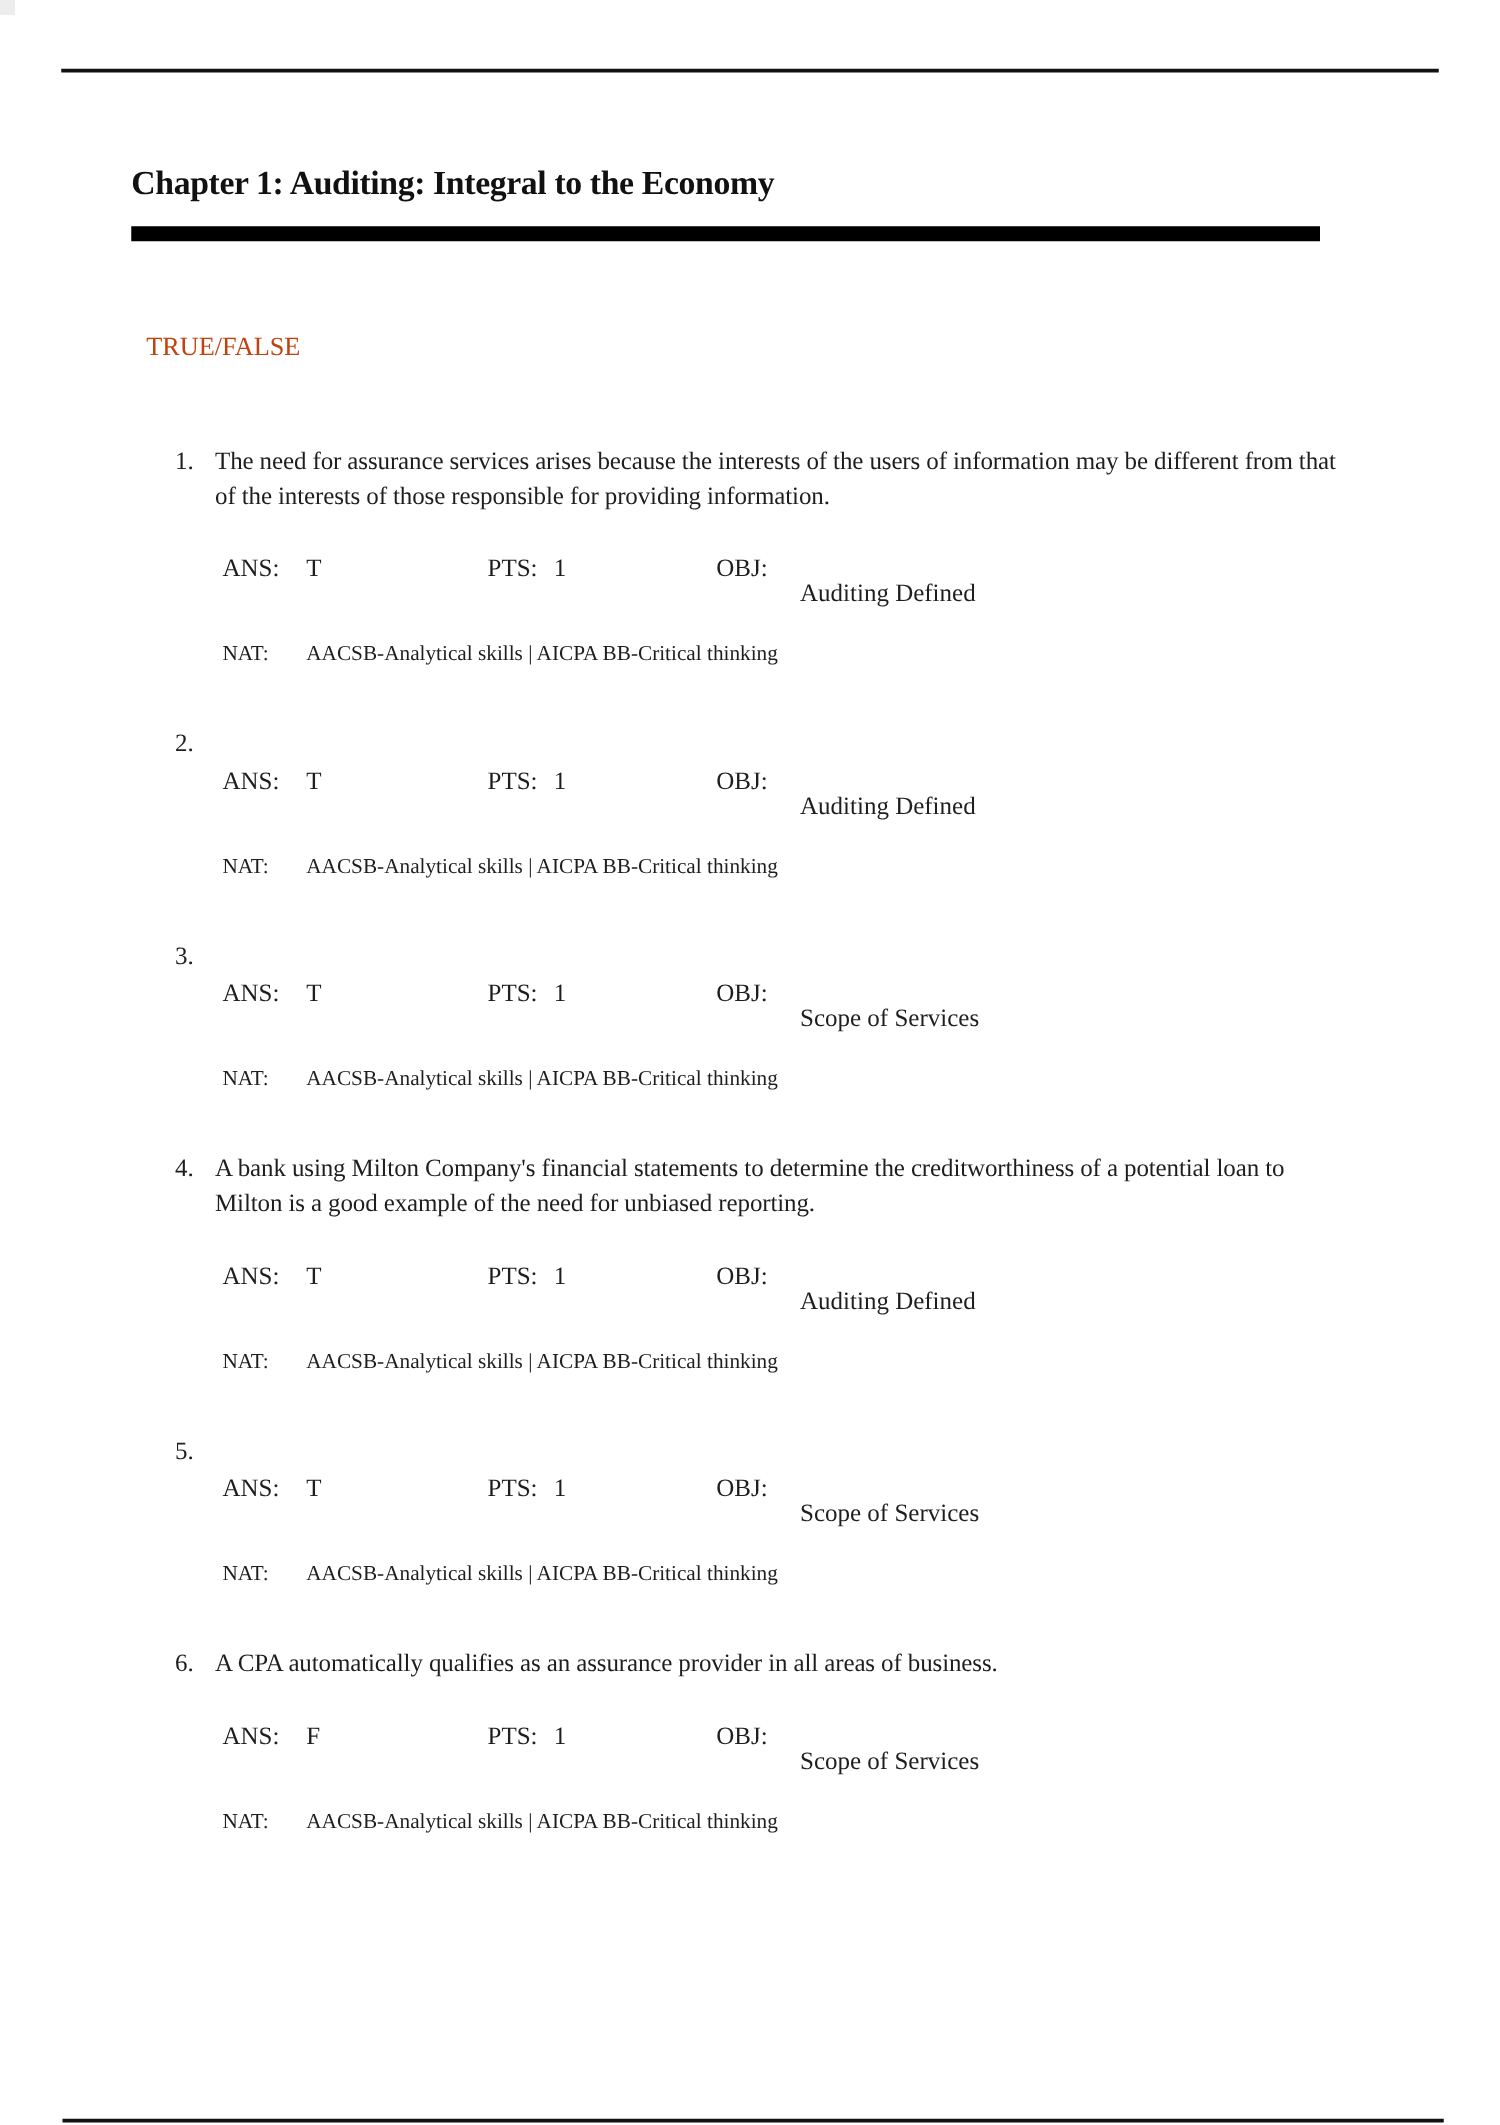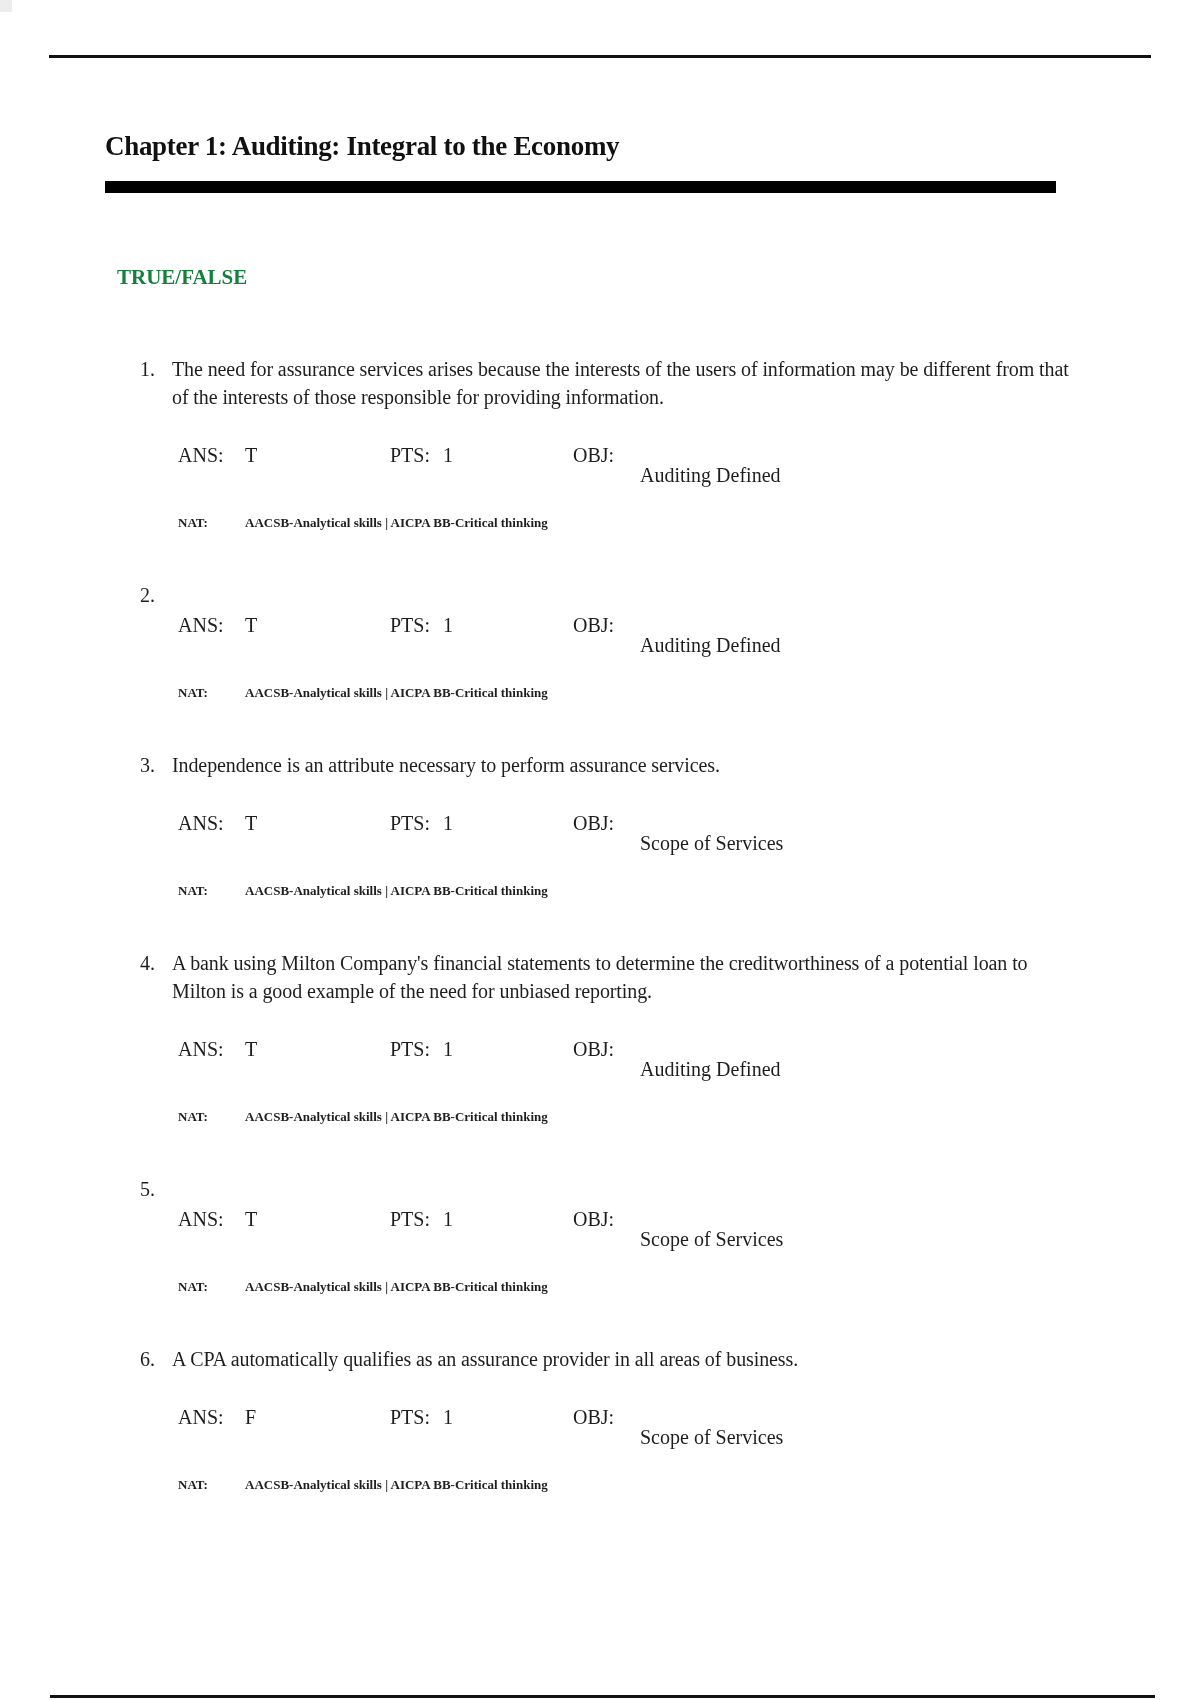--- a/index.html
+++ b/index.html
@@ -50,22 +50,22 @@
   .title-bar {
     margin-top: 18px;
     width: 951px;
     height: 12px;
     background: #000000;
   }
   .section-heading {
     margin: 72px 0 0 12px;
     font-size: 21px;
     line-height: 25px;
-    font-weight: bold;
-    color: #15803d;
+    font-weight: normal;
+    color: #c2410c;
   }
   .questions {
     margin-top: 65px;
   }
   .question {
     display: flex;
     margin-bottom: 44px;
   }
   .qnum {
     width: 50px;
@@ -87,23 +87,22 @@
     display: flex;
     margin-top: 30px;
     margin-left: 6px;
     font-size: 20px;
     line-height: 28px;
   }
   .nat-row {
     display: flex;
     margin-top: 20px;
     margin-left: 6px;
-    font-size: 13px;
-    line-height: 28px;
-    font-weight: bold;
+    font-size: 17px;
+    line-height: 28px;
   }
   .ml  { flex: 0 0 67px;  width: 67px; }
   .ml-pts { flex: 0 0 66px; width: 66px; text-align: center; }
   .mv-ans { flex: 0 0 132px; width: 132px; }
   .mv-pts { flex: 0 0 130px; width: 130px; }
   .mv-obj { flex: 1 1 auto; margin-top: 20px; }
   .nat-val { flex: 1 1 auto; }
 </style>
 </head>
 <body>
@@ -153,21 +152,20 @@
           <div class="nat-row">
             <span class="ml">NAT:</span>
             <span class="nat-val">AACSB-Analytical skills | AICPA BB-Critical thinking</span>
           </div>
         </div>
       </div>
 
       <div class="question">
         <div class="qnum">3.</div>
         <div class="qbody">
-          <div class="qtext">Independence is an attribute necessary to perform assurance services.</div>
           <div class="meta-row">
             <span class="ml">ANS:</span>
             <span class="mv-ans">T</span>
             <span class="ml-pts">PTS:</span>
             <span class="mv-pts">1</span>
             <span class="ml">OBJ:</span>
             <span class="mv-obj">Scope of Services</span>
           </div>
           <div class="nat-row">
             <span class="ml">NAT:</span>

